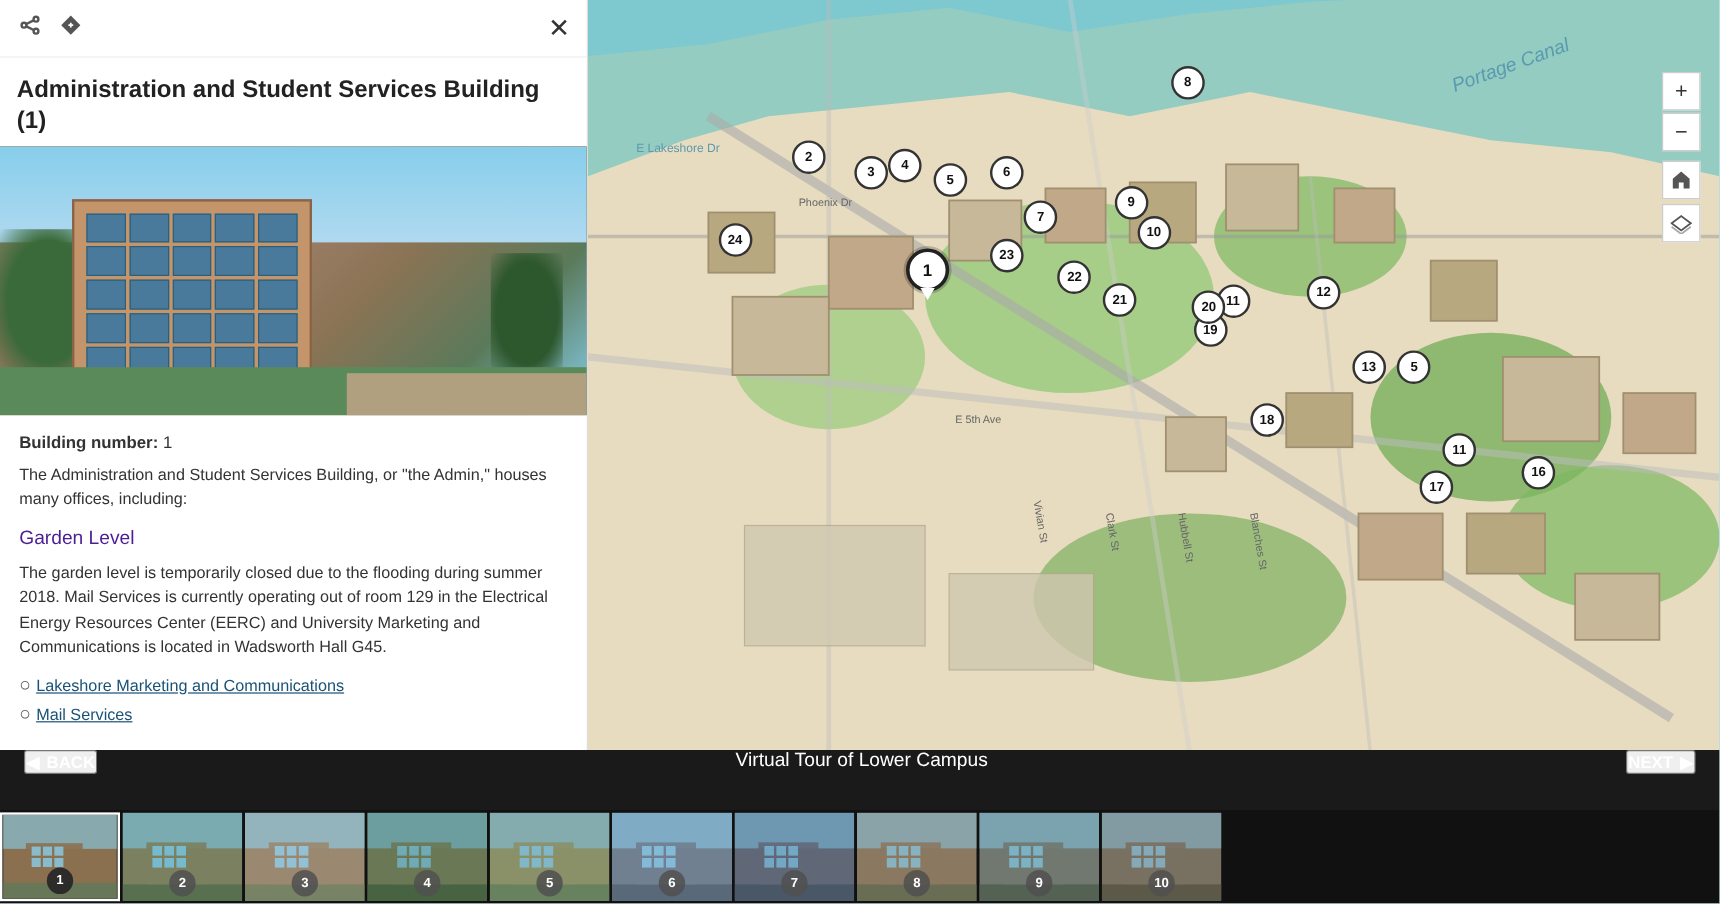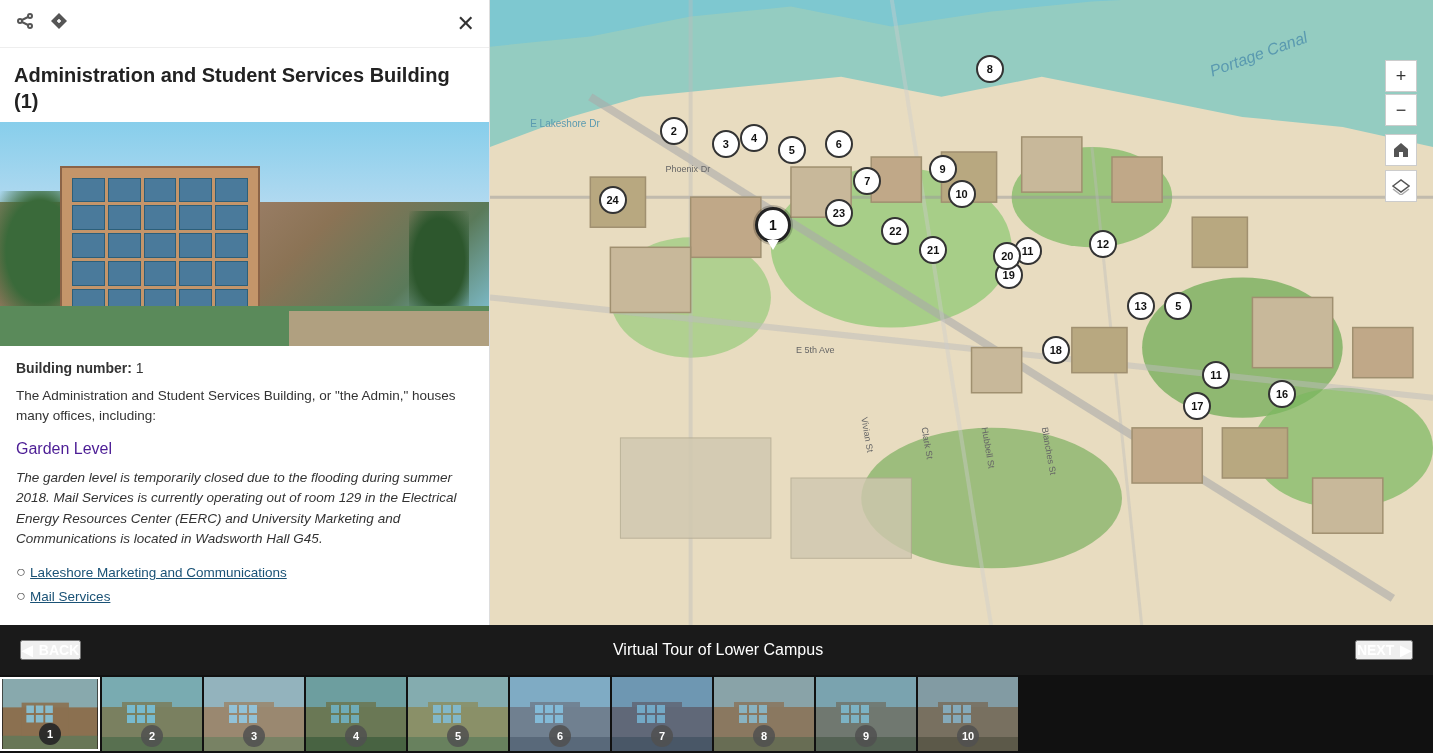--- a/index.html
+++ b/index.html
@@ -161,21 +161,20 @@
       color: #4c1d95;
       margin-bottom: 10px;
       margin-top: 14px;
     }
 
     .section-text {
       font-size: 13.5px;
       color: #333;
       line-height: 1.5;
       margin-bottom: 14px;
-      font-style: italic;
     }
 
     .link-list {
       list-style: none;
       padding: 0;
     }
 
     .link-list li {
       margin-bottom: 6px;
     }
@@ -296,21 +295,21 @@
       border-left: 6px solid transparent;
       border-right: 6px solid transparent;
       border-top: 10px solid #fff;
     }
 
     
     .bottom-bar {
       height: 50px;
       background: #1a1a1a;
       display: flex;
-      align-items: center;
+      align-items: flex-start;
       padding: 0 20px;
       color: #fff;
       flex-shrink: 0;
     }
 
     .bottom-back {
       font-size: 14px;
       font-weight: bold;
       color: #fff;
       cursor: pointer;

